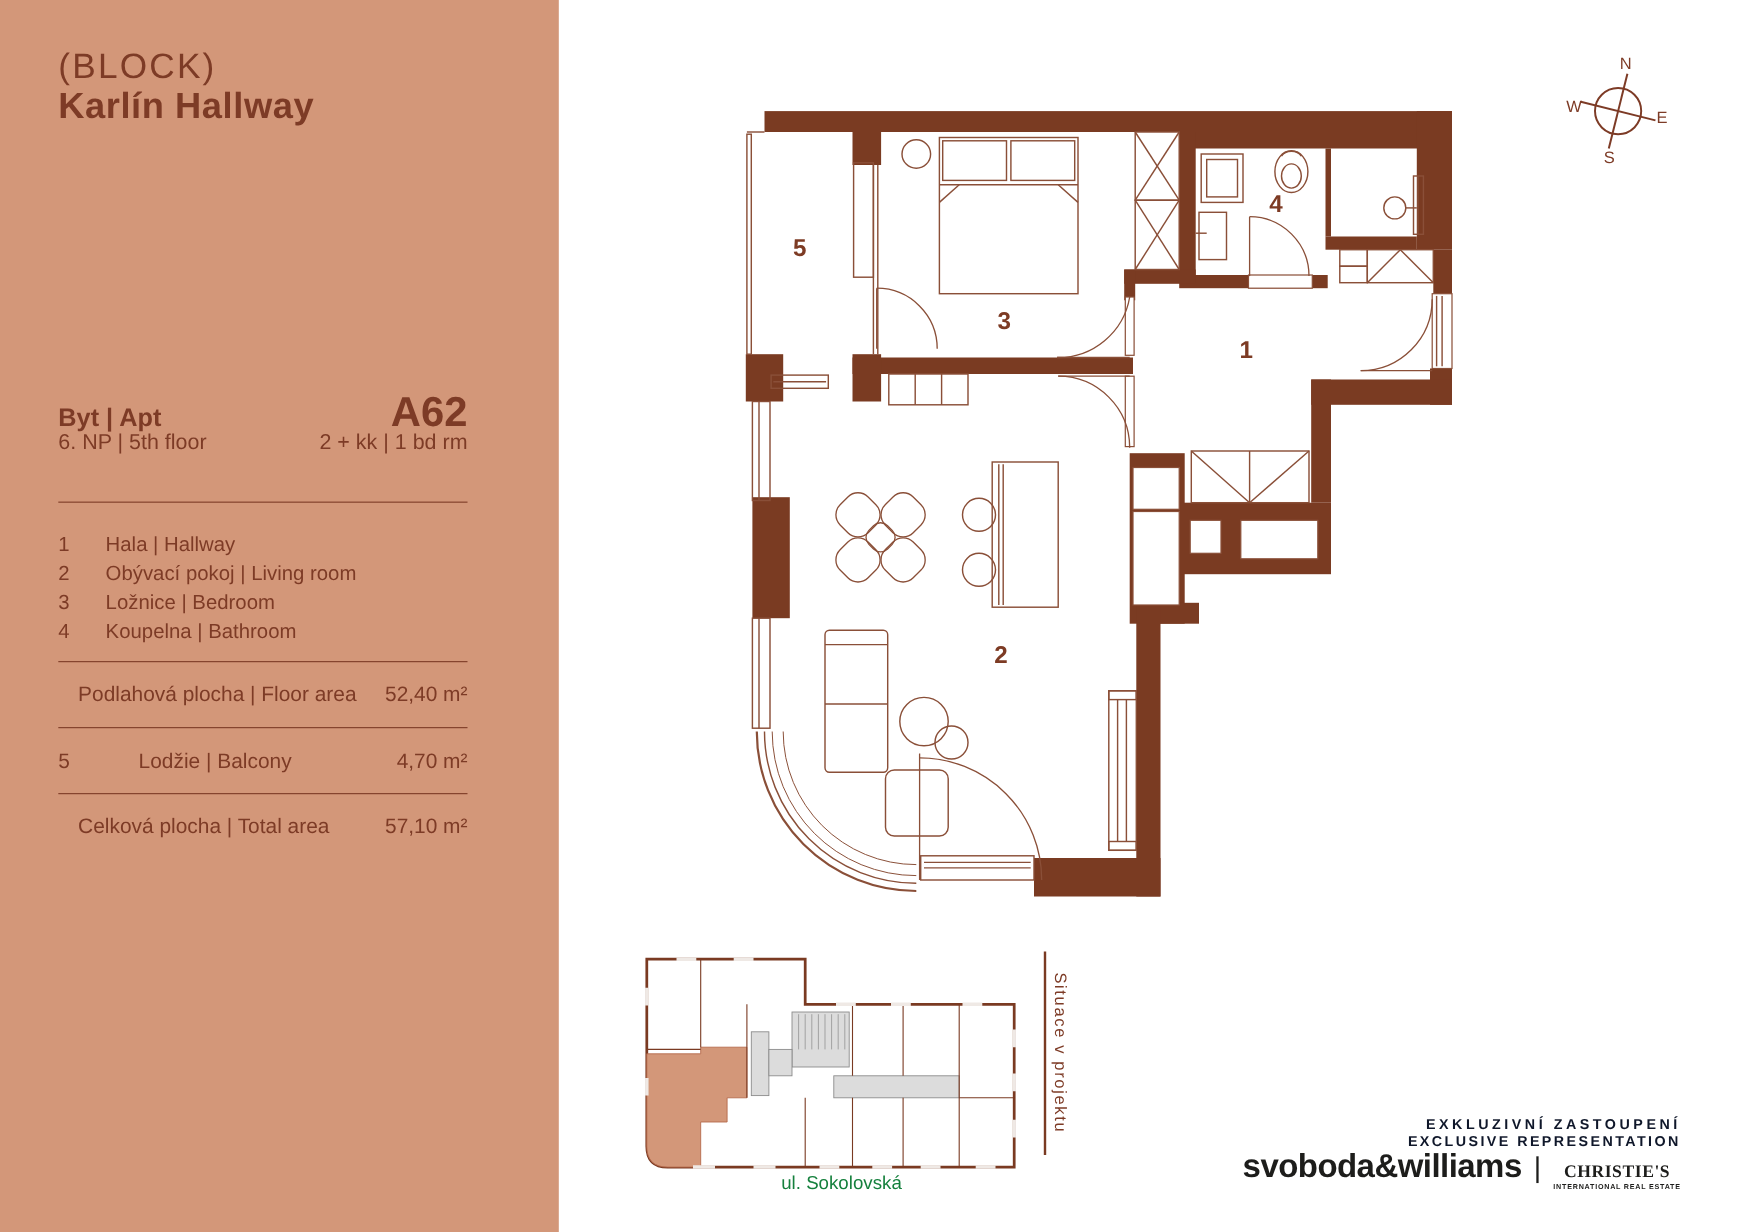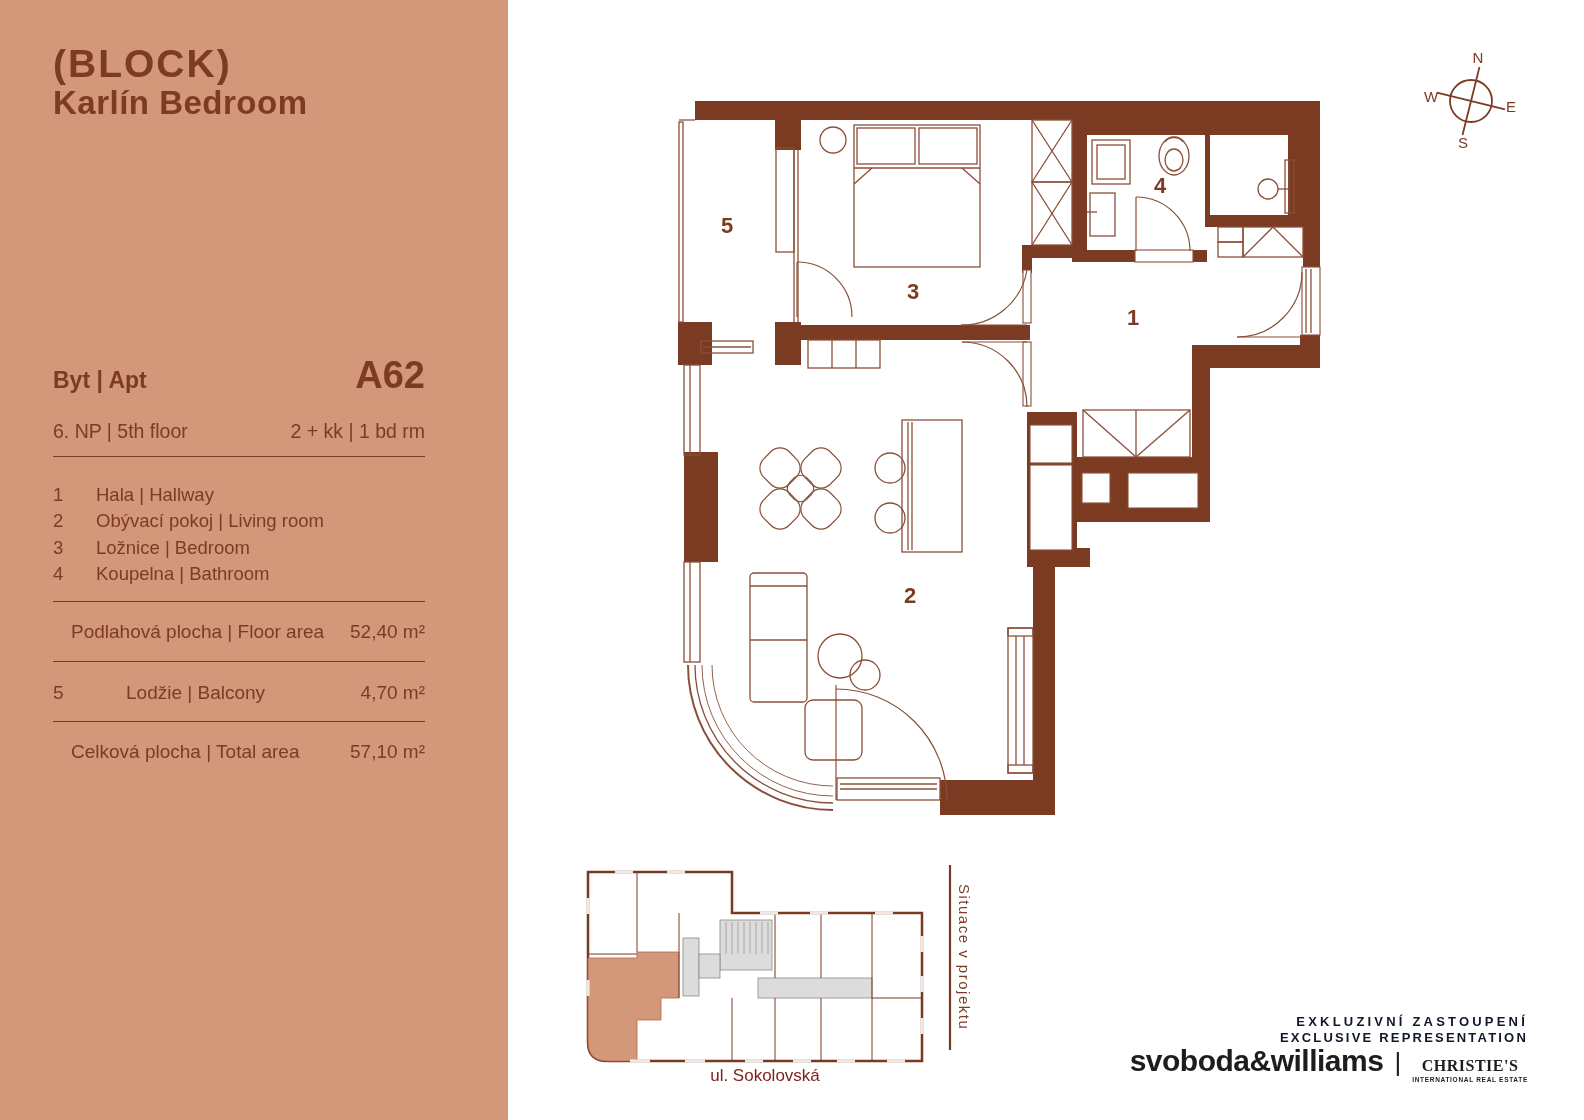--- a/index.html
+++ b/index.html
@@ -3,21 +3,21 @@
 <meta charset="utf-8">
 <style>
   html,body{margin:0;padding:0;background:#ffffff;}
   #stage{position:relative;width:1584px;height:1120px;background:#ffffff;overflow:hidden;
          font-family:"Liberation Sans",sans-serif;}
   .abs{position:absolute;}
   
   #sidebar{left:0;top:0;width:508px;height:1120px;background:#d39779;}
   .acc{color:#7d3b26;}
   #logo{left:53px;top:44px;line-height:1.02;}
-  #logo .l1{font-size:39px;font-weight:700;letter-spacing:2px;}
+  #logo .l1{font-size:32px;font-weight:400;letter-spacing:2px;}
   #logo .l2{font-size:33px;font-weight:600;letter-spacing:.5px;margin-top:2px;}
   .sbrow{left:53px;width:372px;display:flex;justify-content:space-between;align-items:baseline;gap:12px;}
   #unitrow .lbl{font-size:23px;font-weight:700;}
   #unitrow .val{font-size:38px;font-weight:700;}
   #floorrow span{font-size:19.5px;font-weight:500;}
   .divider{left:53px;width:372px;height:0;border-top:1.3px solid #7d3b26;}
   #rooms{left:53px;top:482px;width:372px;font-size:18.5px;font-weight:500;}
   #rooms .rrow{display:flex;line-height:26.3px;}
   #rooms .rnum{width:43px;flex:none;}
   .arearow{font-size:19px;font-weight:500;}
@@ -29,41 +29,41 @@
   #f2{top:1030px;font-size:13px;font-weight:600;letter-spacing:2.2px;}
   #brands{top:1044px;right:56px;display:flex;align-items:baseline;color:#1d1d1b;}
   #brand-sw{font-size:30px;font-weight:700;letter-spacing:-.5px;}
   #brand-sep{font-size:26px;font-weight:300;margin:0 11px;}
   #brand-ch{display:flex;flex-direction:column;align-items:center;}
   #brand-ch .chn{font-family:"Liberation Serif",serif;font-size:16px;font-weight:700;letter-spacing:.5px;}
   #brand-ch .chs{font-size:6.5px;font-weight:600;letter-spacing:.7px;margin-top:1px;}
   
   #site-caption{left:951px;top:865px;height:185px;width:26px;display:flex;align-items:center;justify-content:center;
     writing-mode:vertical-rl;font-size:15px;font-weight:500;letter-spacing:1.5px;color:#7d3b26;}
-  #street{left:575px;top:1066px;width:380px;text-align:center;font-size:17px;font-weight:500;color:#7f1d1d;}
+  #street{left:575px;top:1066px;width:380px;text-align:center;font-size:17px;font-weight:500;color:#15803d;}
   svg text{font-family:"Liberation Sans",sans-serif;}
 </style>
 </head>
 <body>
 
 <div id="stage">
 
   <div id="sidebar" class="abs"></div>
 
   <div id="logo" class="abs acc">
     <div class="l1">(BLOCK)</div>
-    <div class="l2">Karlín Bedroom</div>
+    <div class="l2">Karlín Hallway</div>
   </div>
 
   <div id="unitrow" class="abs sbrow acc" style="top:354px;">
     <span class="lbl">Byt | Apt</span>
     <span class="val">A62</span>
   </div>
 
-  <div id="floorrow" class="abs sbrow acc" style="top:420px;">
+  <div id="floorrow" class="abs sbrow acc" style="top:391px;">
     <span>6. NP | 5th floor</span>
     <span>2 + kk | 1 bd rm</span>
   </div>
 
   <div class="abs divider" style="top:456px;"></div>
 
   <div id="rooms" class="abs acc">
     <div class="rrow">
       <span class="rnum">1</span>
       <span>Hala | Hallway</span>

